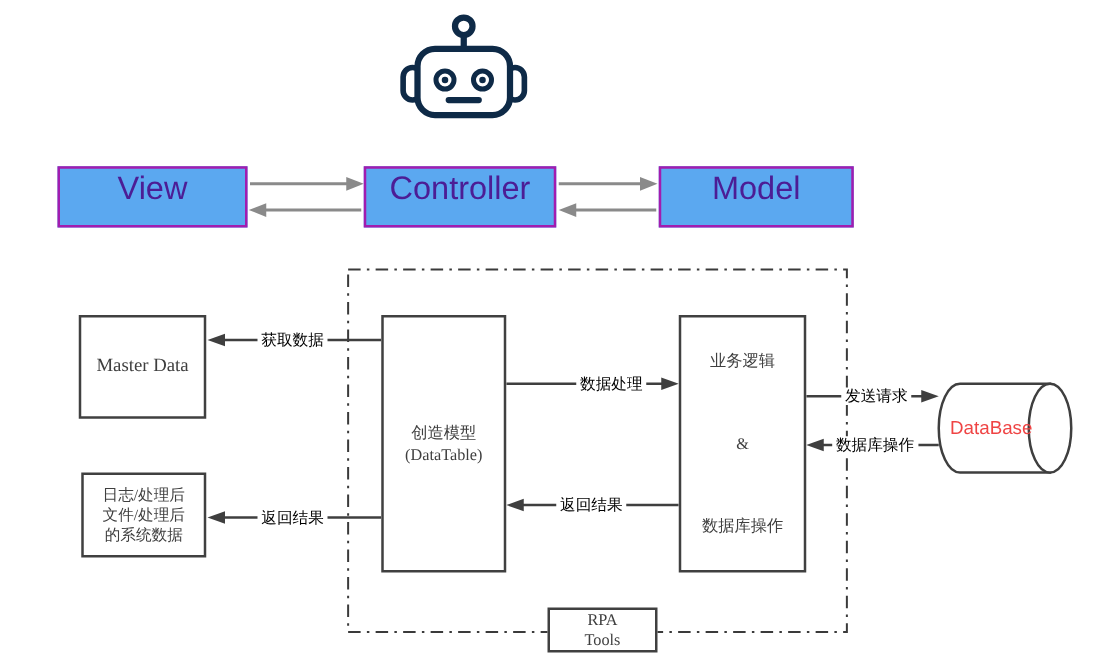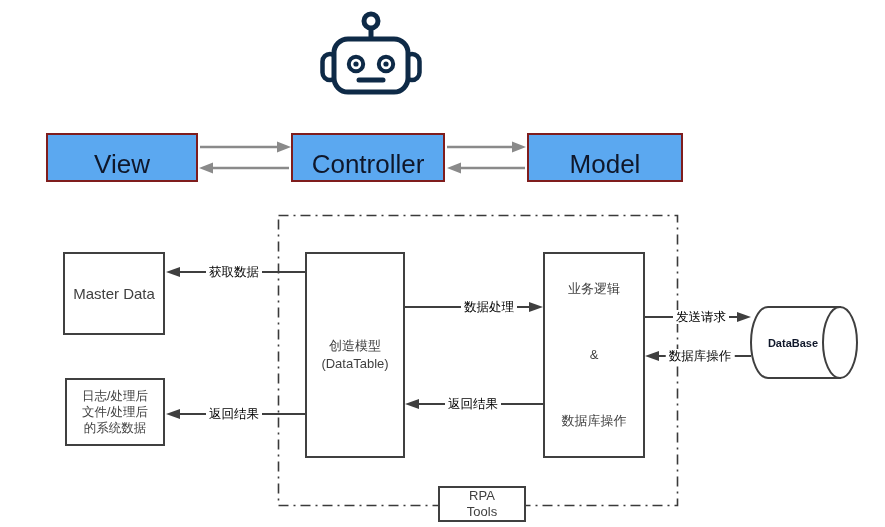--- a/index.html
+++ b/index.html
@@ -3,43 +3,43 @@
 <meta charset="utf-8">
 <style>
   html,body { margin:0; padding:0; background:#fff; }
   .stage {
     position:relative; width:885px; height:527px; background:#ffffff;
     font-family:"Liberation Sans", sans-serif; overflow:hidden;
   }
   .abs { position:absolute; box-sizing:border-box; }
   .layer { position:absolute; left:0; top:0; z-index:1; }
   .bluebox {
-    background:#5BA8F0; border:2px solid #7f1d1d; color:#0f172a;
-    display:flex; align-items:flex-end; justify-content:center;
+    background:#5BA8F0; border:2px solid #a21caf; color:#4c1d95;
+    display:flex; align-items:flex-start; justify-content:center;
     font-size:26px; z-index:2;
   }
   .wbox {
     background:#fff; border:2px solid #404040; color:#3F3F3F;
     display:flex; flex-direction:column; align-items:center; justify-content:center;
     text-align:center; z-index:2;
   }
-  .wbox span { display:block; }
+  .wbox span { display:block;font-family:Liberation Serif, serif; }
   .elabel {
     position:absolute; transform:translate(-50%,-50%); background:#fff;
     padding:0 3px; font-size:12.5px; color:#000000; white-space:nowrap;
     z-index:3; line-height:14px;
   }
   .box-master { left:63px; top:252px; width:102px; height:83px; font-size:15px; }
   .box-output { left:65px; top:378px; width:100px; height:68px; font-size:12.5px; line-height:16px; }
   .box-create { left:305px; top:252px; width:100px; height:206px; font-size:13px; line-height:18px; }
   .box-business { left:543px; top:252px; width:102px; height:206px; font-size:13px; line-height:18px;gap:48px; }
   .box-rpa { left:438px; top:486px; width:88px; height:36px; font-size:13px; line-height:16px; z-index:4; }
   .db-label {
     left:748px; top:307px; width:90px; height:71px; display:flex;
-    align-items:center; justify-content:center; font-size:11px; color:#0f172a; z-index:2;font-weight:bold;
+    align-items:center; justify-content:center; font-size:15px; color:#ef4444; z-index:2;
   }
   .v-view { left:46px; top:133px; width:152px; height:49px; }
   .v-controller { left:291px; top:133px; width:154px; height:49px; }
   .v-model { left:527px; top:133px; width:156px; height:49px; }
 </style>
 </head>
 <body>
 
 <div class="stage">
 

